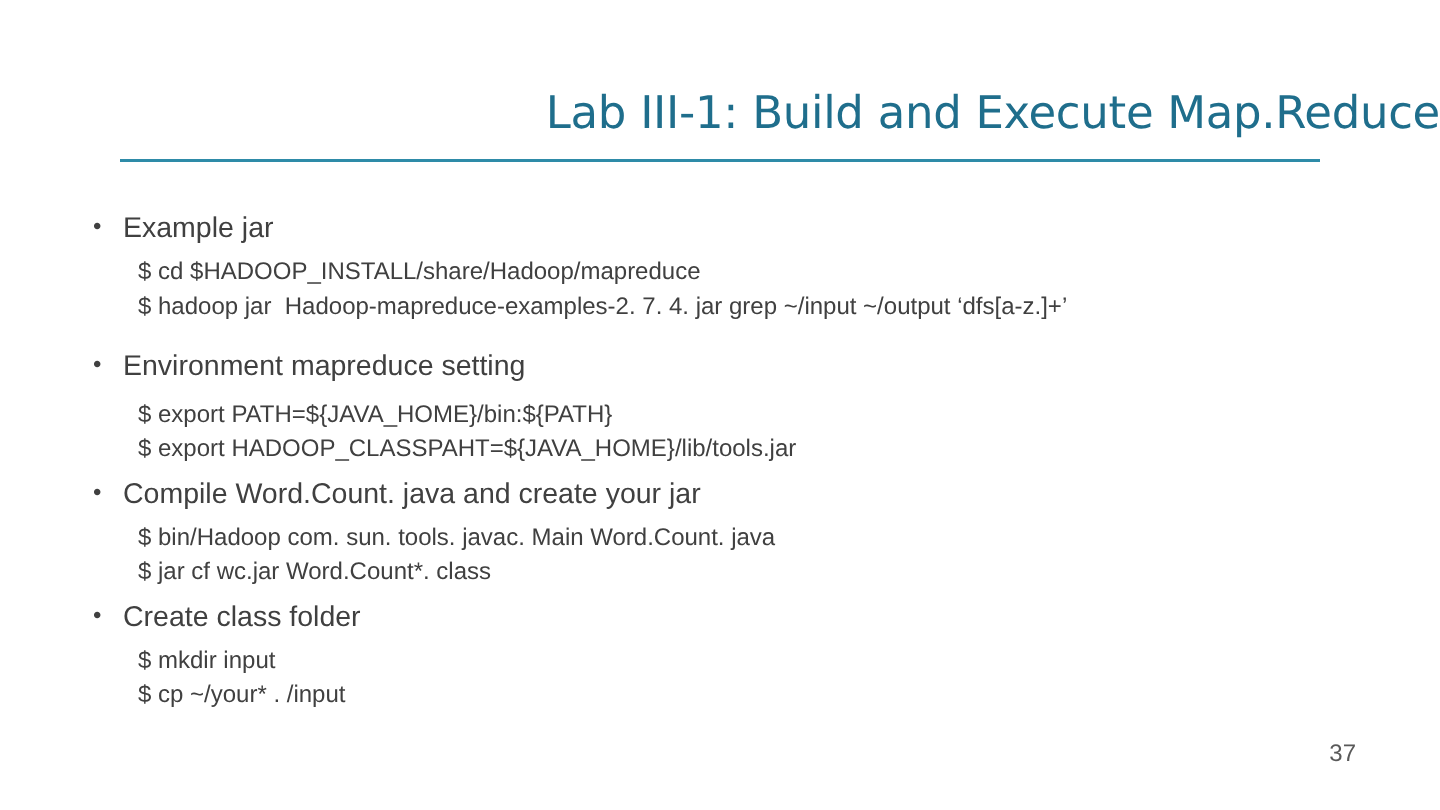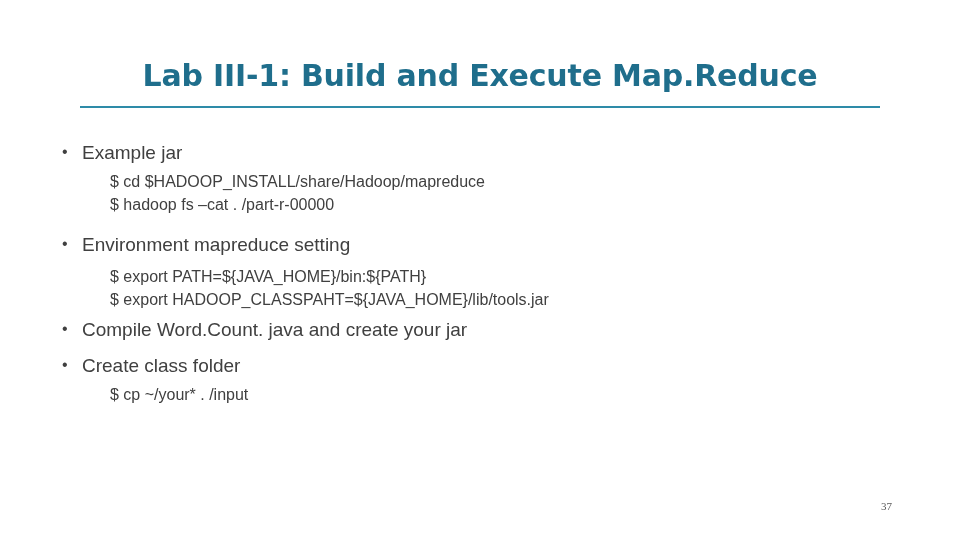--- a/index.html
+++ b/index.html
@@ -17,24 +17,24 @@
     position: relative;
     width: 960px;
     height: 540px;
     box-sizing: border-box;
   }
   .title {
     position: absolute;
     left: 0;
     top: 58px;
     width: 960px;
-    text-align: center;
+    text-align: right;
     font-family: "DejaVu Sans", sans-serif;
     font-size: 30px;
-    font-weight: bold;
+    font-weight: normal;
     color: #1F6E8C;
     letter-spacing: -0.2px;
   }
   .title-underline {
     position: absolute;
     left: 80px;
     top: 106px;
     width: 800px;
     height: 2px;
     background: #2E8BA8;
@@ -58,80 +58,82 @@
     flex: 0 0 20px;
     text-align: left;
     font-size: 16px;
     line-height: 1.55;
     color: #404040;
   }
   .l1 .txt {
     flex: 1;
   }
   .sub {
-    margin-left: 48px;
+    margin-left: 30px;
     font-size: 16px;
     color: #404040;
     line-height: 1.44;
     white-space: pre;
   }
   .gap-sm { height: 8px; }
   .gap-md { height: 14px; }
   .gap-xs { height: 4px; }
   .page-num {
     position: absolute;
-    right: 68px;
+    right: 56px;
     bottom: 28px;
-    font-size: 11px;
+    font-size: 16px;
     color: #595959;
-    font-family: Liberation Serif, serif;
   }
 </style>
 </head>
 <body>
 
 <div class="slide">
 
   <div class="title">Lab III-1: Build and Execute Map.Reduce</div>
   <div class="title-underline"></div>
 
   <div class="body">
 
     <div class="l1">
       <span class="bullet">•</span>
       <span class="txt">Example jar</span>
     </div>
     <div class="gap-xs"></div>
     <div class="sub">$ cd $HADOOP_INSTALL/share/Hadoop/mapreduce</div>
-    <div class="sub">$ hadoop fs –cat . /part-r-00000</div>
+    <div class="sub">$ hadoop jar  Hadoop-mapreduce-examples-2. 7. 4. jar grep ~/input ~/output ‘dfs[a-z.]+’</div>
 
     <div class="gap-md"></div>
 
     <div class="l1">
       <span class="bullet">•</span>
       <span class="txt">Environment mapreduce setting</span>
     </div>
     <div class="gap-sm"></div>
     <div class="sub">$ export PATH=${JAVA_HOME}/bin:${PATH}</div>
     <div class="sub">$ export HADOOP_CLASSPAHT=${JAVA_HOME}/lib/tools.jar</div>
 
     <div class="gap-xs"></div>
 
     <div class="l1">
       <span class="bullet">•</span>
       <span class="txt">Compile Word.Count. java and create your jar</span>
     </div>
     <div class="gap-xs"></div>
+    <div class="sub">$ bin/Hadoop com. sun. tools. javac. Main Word.Count. java</div>
+    <div class="sub">$ jar cf wc.jar Word.Count*. class</div>
 
     <div class="gap-xs"></div>
 
     <div class="l1">
       <span class="bullet">•</span>
       <span class="txt">Create class folder</span>
     </div>
     <div class="gap-xs"></div>
+    <div class="sub">$ mkdir input</div>
     <div class="sub">$ cp ~/your* . /input</div>
 
   </div>
 
   <div class="page-num">37</div>
 
 </div>
 
 </body></html>

